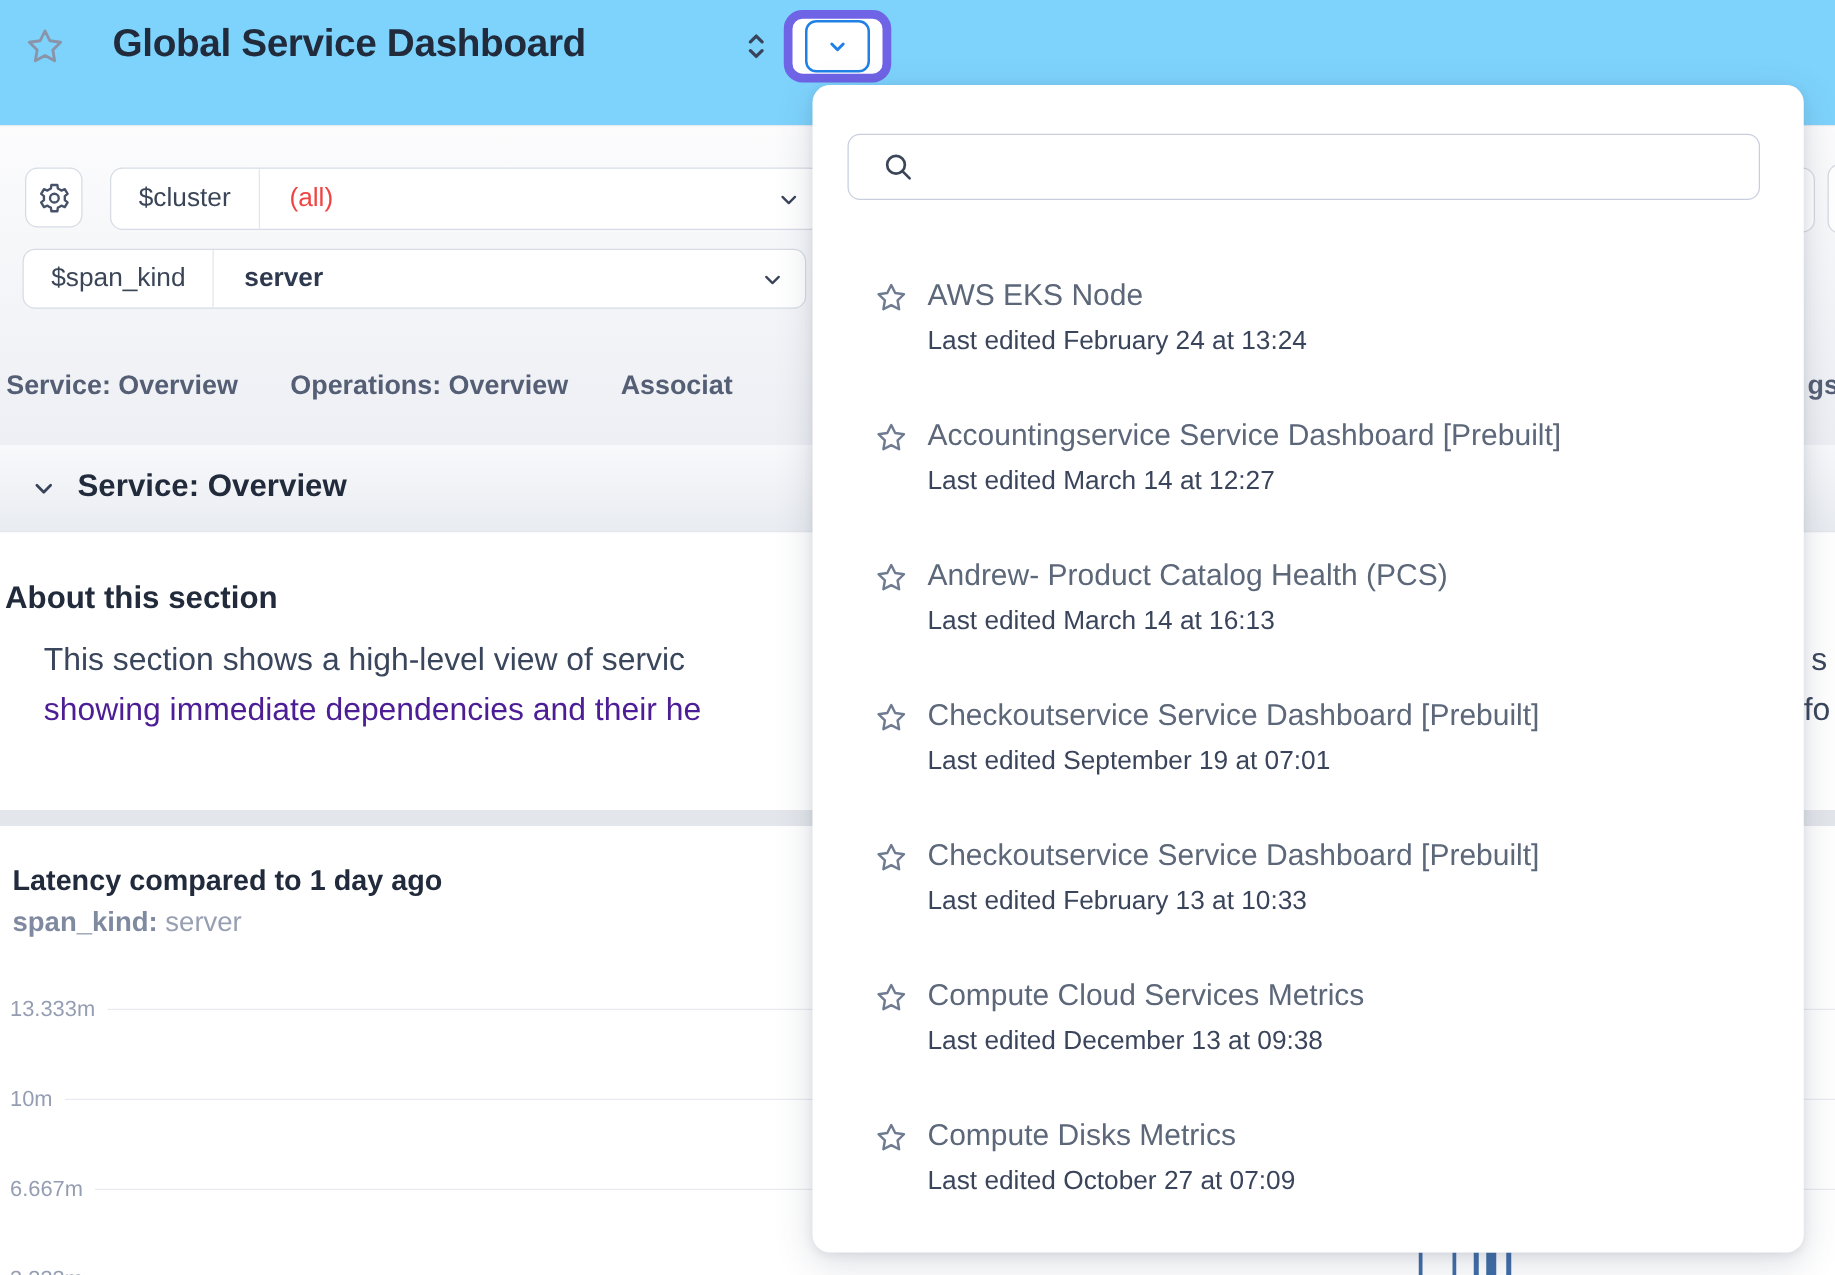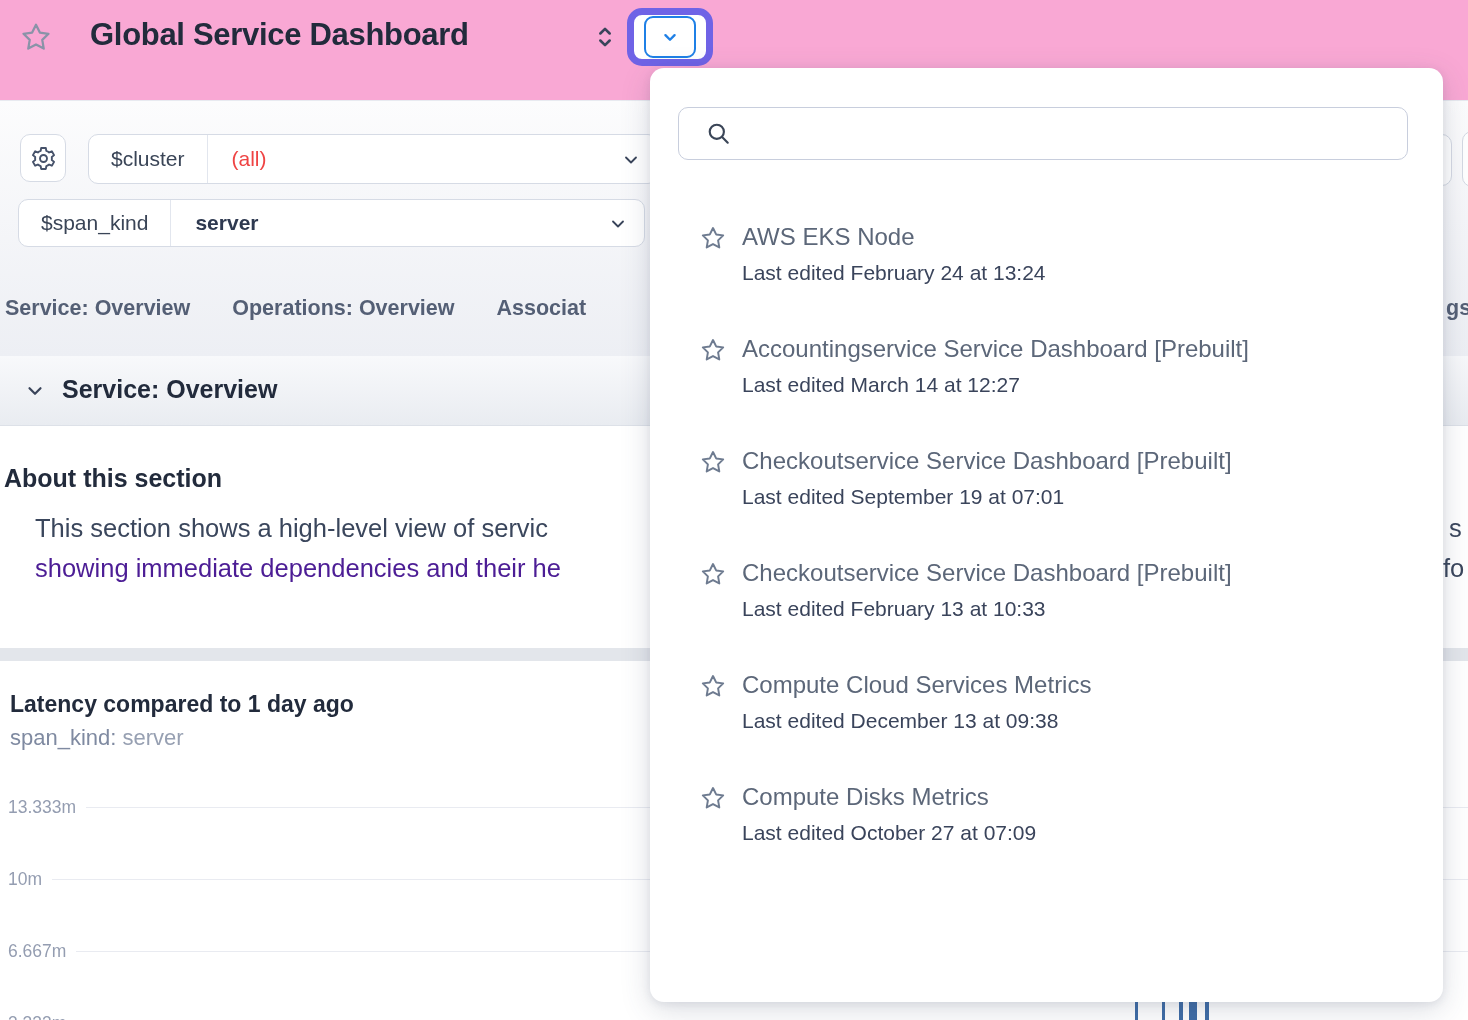--- a/index.html
+++ b/index.html
@@ -4,21 +4,21 @@
 <style>
   * { margin:0; padding:0; box-sizing:border-box; }
   html,body { width:1468px; height:1020px; }
   body {
     position:relative; overflow:hidden; background:#ffffff;
     font-family:"Liberation Sans", sans-serif; color:#222b3c;
   }
   svg { display:block; }
 
   
-  .header { position:absolute; left:0; top:0; width:1468px; height:100px; background:#f9a8d4; }
+  .header { position:absolute; left:0; top:0; width:1468px; height:100px; background:#7dd3fc; }
   .fav-star { position:absolute; left:20px; top:21px; width:32px; height:32px; color:#8a93a8; cursor:pointer; }
   .page-title { position:absolute; left:90px; top:17px; font-size:31px; font-weight:700; color:#222b3c; letter-spacing:-0.3px; white-space:nowrap; }
   .unfold { position:absolute; left:591px; top:18px; width:28px; height:38px; color:#39445a; cursor:pointer; }
   .dd-ring { position:absolute; left:627px; top:8px; width:86px; height:58px; border:7px solid #6f63e6; border-radius:15px; background:#fff; display:flex; align-items:center; justify-content:center; cursor:pointer; }
   .dd-btn { width:52px; height:42px; border:2px solid #1f80e6; border-radius:9px; background:#fff; display:flex; align-items:center; justify-content:center; color:#1f80e6; }
 
   
   .toolbar { position:absolute; left:0; top:100px; width:1468px; height:256px;
     background:linear-gradient(#fcfcfd, #edeff4); border-top:1px solid #e8eaf0; }
   .gear-btn { position:absolute; left:20px; top:33px; width:46px; height:48px; background:#fff; border:1px solid #d6dbe5; border-radius:10px; display:flex; align-items:center; justify-content:center; color:#46526a; cursor:pointer; }
@@ -49,21 +49,21 @@
   .about-l2 { position:absolute; left:35px; top:128px; font-size:25.5px; color:#4c1d95; white-space:nowrap; }
   .about-l1r { position:absolute; left:1449px; top:88px; font-size:25.5px; color:#3a465c; }
   .about-l2r { position:absolute; left:1443px; top:128px; font-size:25.5px; color:#3a465c; }
 
   .band { position:absolute; left:0; top:648px; width:1468px; height:13px; background:#e3e6eb; }
 
   
   .chart { position:absolute; left:0; top:661px; width:1468px; height:359px; background:#fff; overflow:hidden; }
   .chart-title { position:absolute; left:10px; top:30px; font-size:23px; font-weight:700; color:#222b3c; }
   .chart-sub { position:absolute; left:10px; top:64px; font-size:22px; color:#97a0b2; }
-  .chart-sub b { color:#7f8aa1; font-weight:400; }
+  .chart-sub b { color:#7f8aa1; font-weight:700; }
   .tick-row { position:absolute; left:8px; right:0; height:24px; display:flex; align-items:center; }
   .tick-label { font-size:17.5px; color:#949db1; margin-right:10px; white-space:nowrap; }
   .tick-line { flex:1; height:1px; background:#e9ebf1; }
   .bar { position:absolute; background:#3e6ca6; }
 
   
   .panel { position:absolute; left:650px; top:68px; width:793px; height:934px; background:#fff;
     border-radius:14px; box-shadow:0 8px 30px rgba(60,70,100,.18), 0 2px 8px rgba(60,70,100,.10); }
   .search-box { position:absolute; left:28px; top:39px; width:730px; height:53px; border:1.5px solid #c8cedd; border-radius:10px; display:flex; align-items:center; padding-left:26px; background:#fff; }
   .search-ic { color:#3a4557; flex:0 0 auto; }
@@ -226,20 +226,31 @@
         <svg viewBox="0 0 24 24" width="26" height="26" fill="none" stroke="currentColor" stroke-width="1.8" stroke-linejoin="round">
             <path d="M12 2.8l2.9 5.9 6.5.9-4.7 4.6 1.1 6.5L12 17.6l-5.8 3.1 1.1-6.5L2.6 9.6l6.5-.9z"></path>
           </svg>
       </span>
       <div class="dtext">
         <div class="dtitle">Accountingservice Service Dashboard [Prebuilt]</div>
         <div class="dsub">Last edited March 14 at 12:27</div>
       </div>
     </div>
 
+    <div class="ditem">
+      <span class="dstar">
+        <svg viewBox="0 0 24 24" width="26" height="26" fill="none" stroke="currentColor" stroke-width="1.8" stroke-linejoin="round">
+            <path d="M12 2.8l2.9 5.9 6.5.9-4.7 4.6 1.1 6.5L12 17.6l-5.8 3.1 1.1-6.5L2.6 9.6l6.5-.9z"></path>
+          </svg>
+      </span>
+      <div class="dtext">
+        <div class="dtitle">Andrew- Product Catalog Health (PCS)</div>
+        <div class="dsub">Last edited March 14 at 16:13</div>
+      </div>
+    </div>
 
     <div class="ditem">
       <span class="dstar">
         <svg viewBox="0 0 24 24" width="26" height="26" fill="none" stroke="currentColor" stroke-width="1.8" stroke-linejoin="round">
             <path d="M12 2.8l2.9 5.9 6.5.9-4.7 4.6 1.1 6.5L12 17.6l-5.8 3.1 1.1-6.5L2.6 9.6l6.5-.9z"></path>
           </svg>
       </span>
       <div class="dtext">
         <div class="dtitle">Checkoutservice Service Dashboard [Prebuilt]</div>
         <div class="dsub">Last edited September 19 at 07:01</div>

